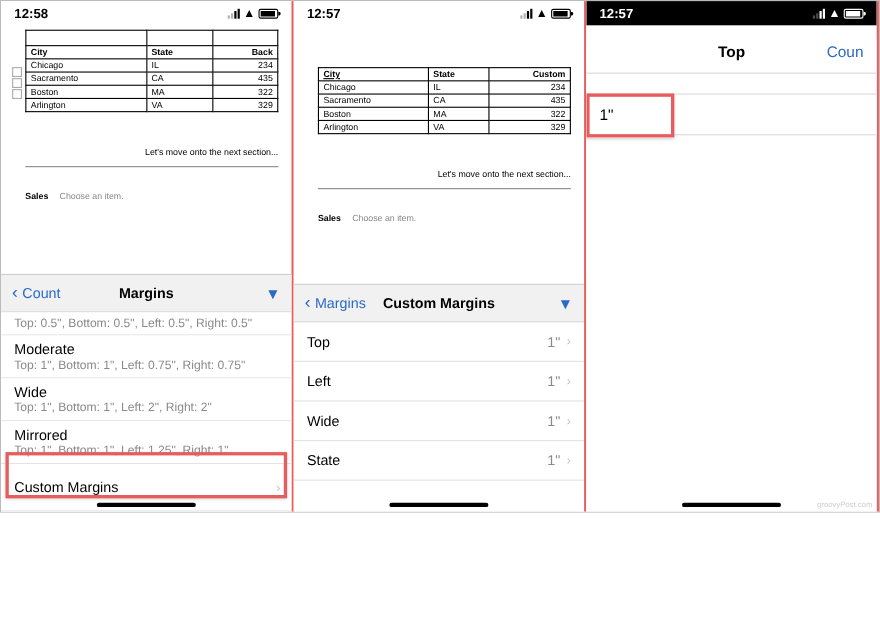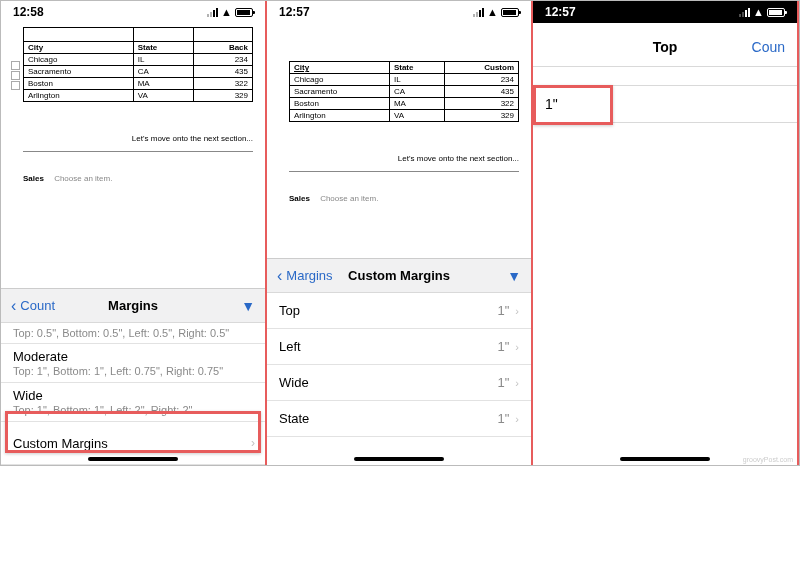--- a/index.html
+++ b/index.html
@@ -155,20 +155,24 @@
       </div>
       <div class="row trunc">Top: 0.5", Bottom: 0.5", Left: 0.5", Right: 0.5"</div>
       <div class="row">
         <div class="title">Moderate</div>
         <div class="sub">Top: 1", Bottom: 1", Left: 0.75", Right: 0.75"</div>
       </div>
       <div class="row">
         <div class="title">Wide</div>
         <div class="sub">Top: 1", Bottom: 1", Left: 2", Right: 2"</div>
       </div>
+      <div class="row">
+        <div class="title">Mirrored</div>
+        <div class="sub">Top: 1", Bottom: 1", Left: 1.25", Right: 1"</div>
+      </div>
       <div class="row cm">
         <span class="title">Custom Margins</span>
         <span class="chevr">›</span>
       </div>
     </div>
     <div class="redbox" style="left:4px; right:4px; bottom:12px; height:42px;"></div>
     <div class="home-ind"></div>
   </div>
 
   <div class="phone">

